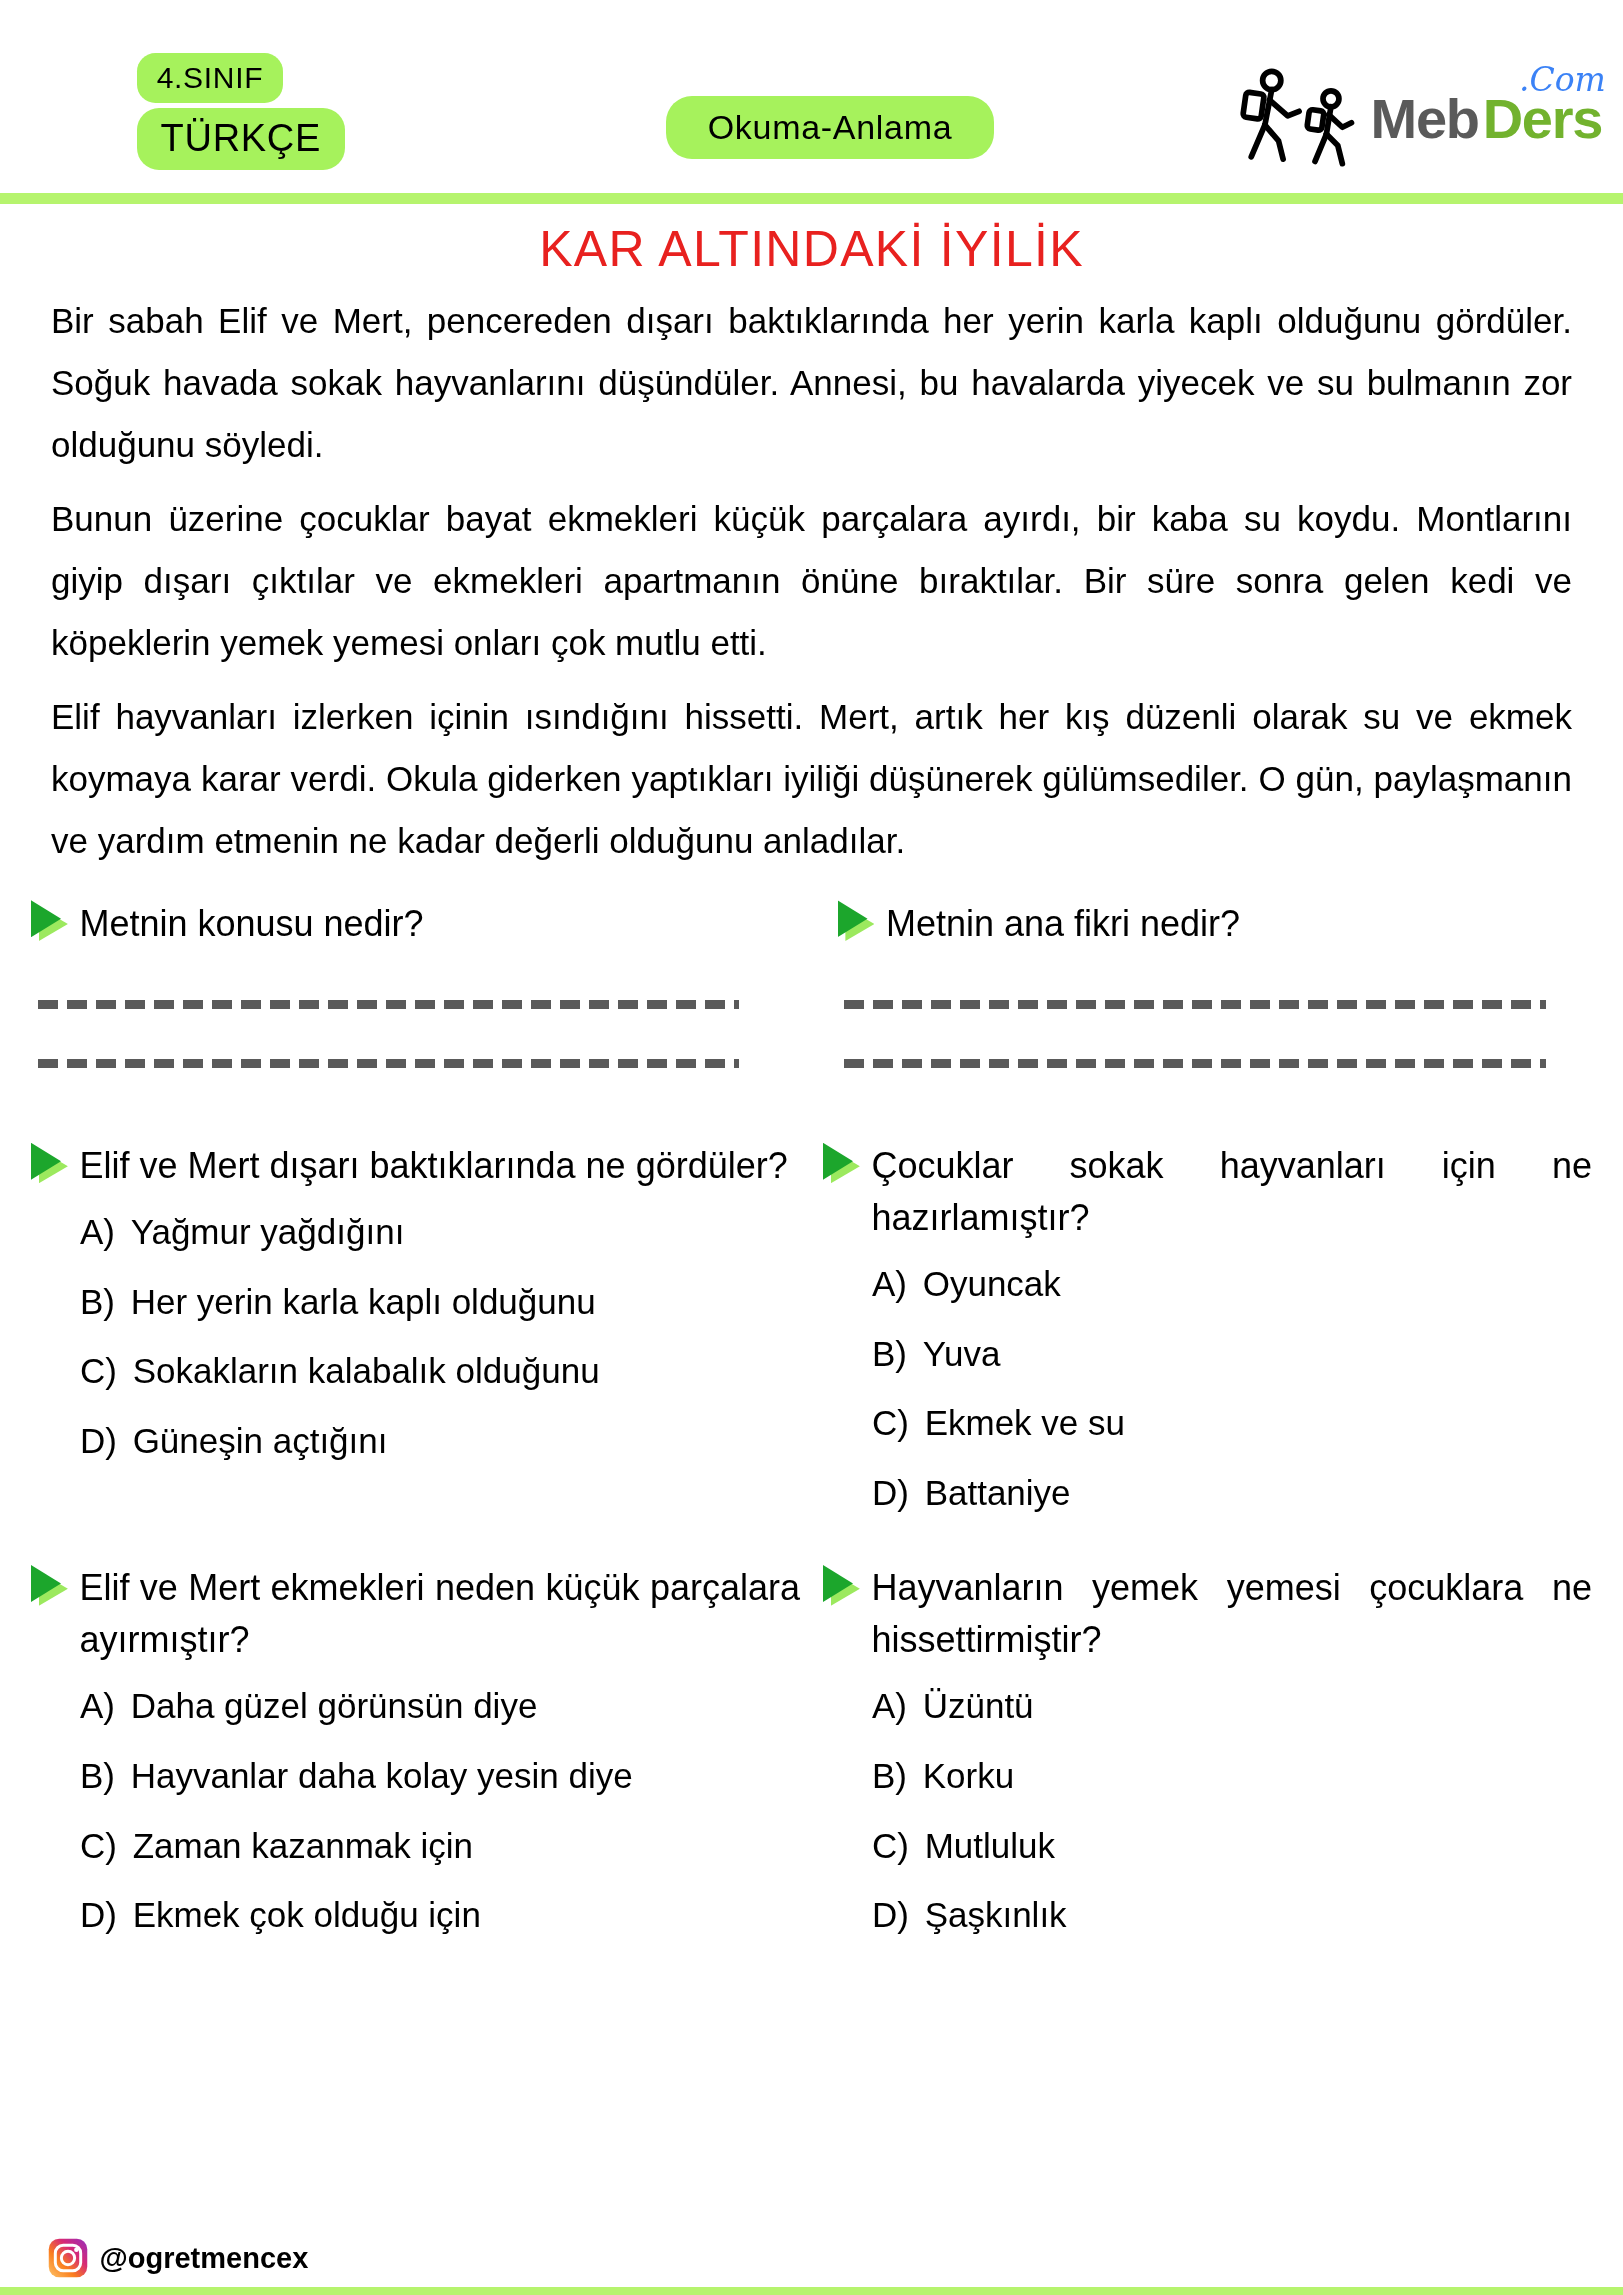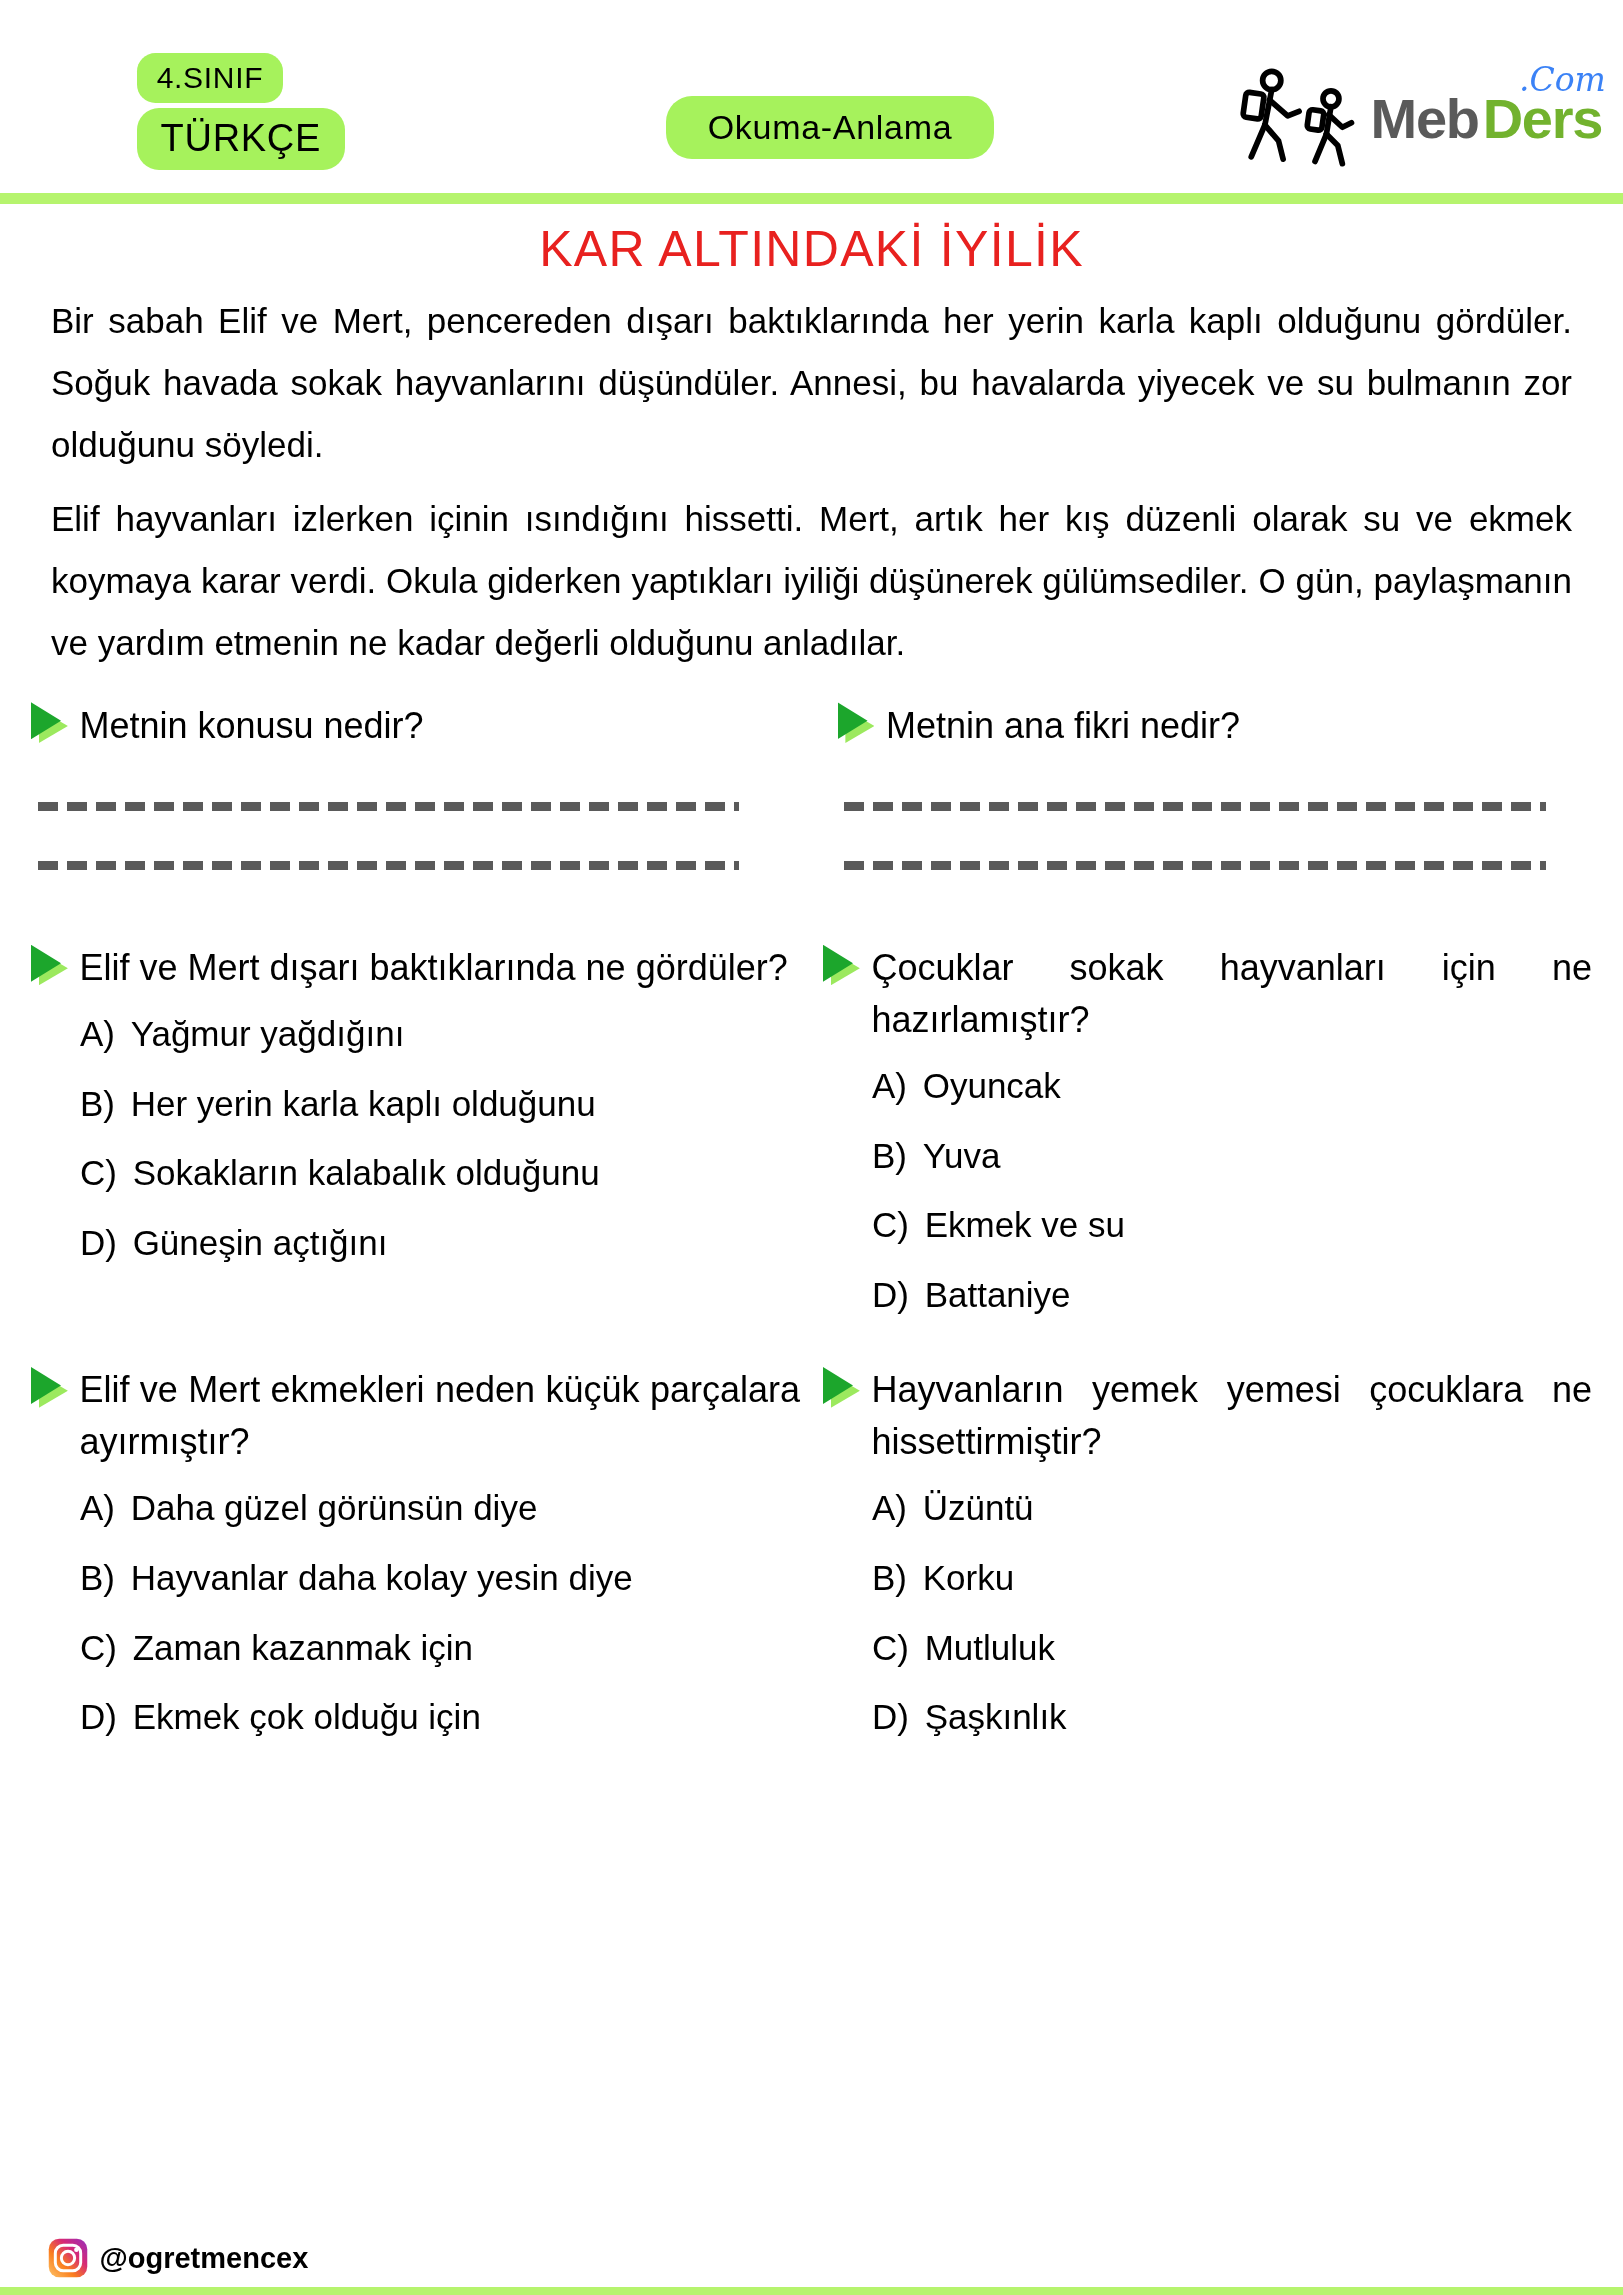--- a/index.html
+++ b/index.html
@@ -179,20 +179,21 @@
       </span>
     </div>
   </div>
 
   <div class="divider-top"></div>
 
   <div class="title">KAR ALTINDAKİ İYİLİK</div>
 
   <div class="story">
     <p>Bir sabah Elif ve Mert, pencereden dışarı baktıklarında her yerin karla kaplı olduğunu gördüler. Soğuk havada sokak hayvanlarını düşündüler. Annesi, bu havalarda yiyecek ve su bulmanın zor olduğunu söyledi.</p>
+    <p>Bunun üzerine çocuklar bayat ekmekleri küçük parçalara ayırdı, bir kaba su koydu. Montlarını giyip dışarı çıktılar ve ekmekleri apartmanın önüne bıraktılar. Bir süre sonra gelen kedi ve köpeklerin yemek yemesi onları çok mutlu etti.</p>
     <p>Elif hayvanları izlerken içinin ısındığını hissetti. Mert, artık her kış düzenli olarak su ve ekmek koymaya karar verdi. Okula giderken yaptıkları iyiliği düşünerek gülümsediler. O gün, paylaşmanın ve yardım etmenin ne kadar değerli olduğunu anladılar.</p>
   </div>
 
   <div class="q-section">
     <div class="q-grid">
       <div class="open-q">
         <div class="q-block">
           <span class="arrow">
               <span class="a-light"></span>
               <span class="a-dark"></span>

